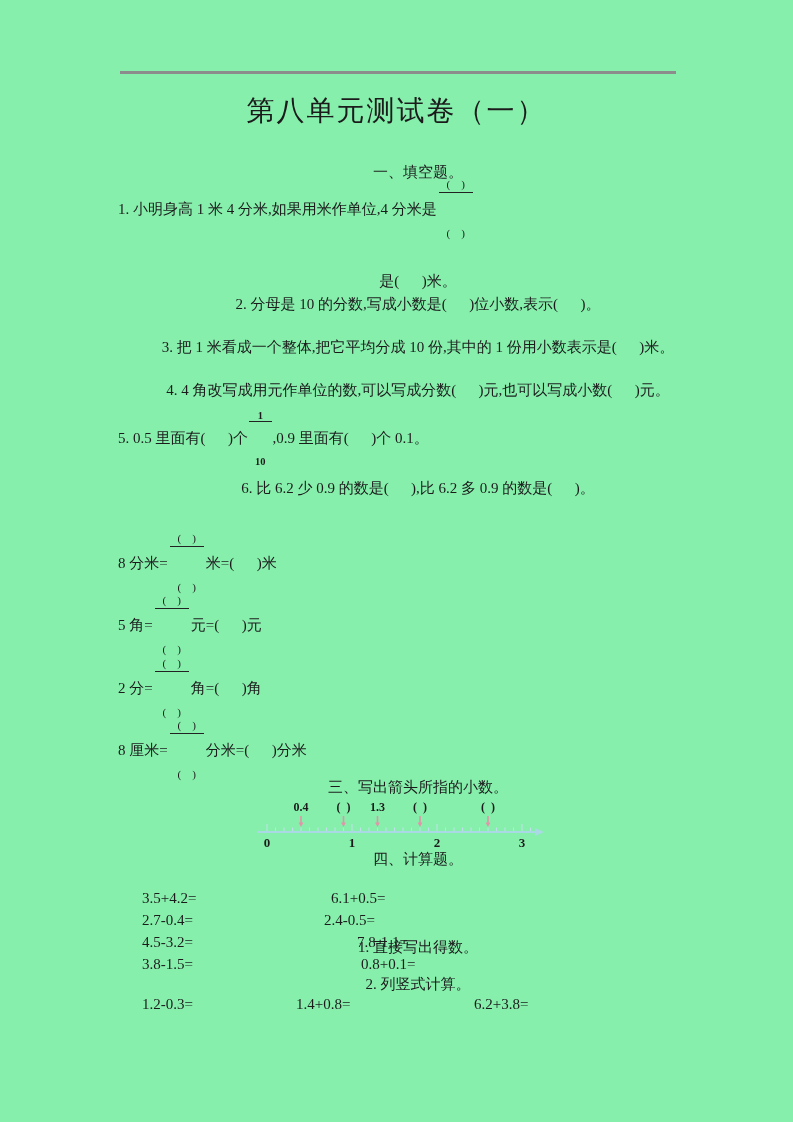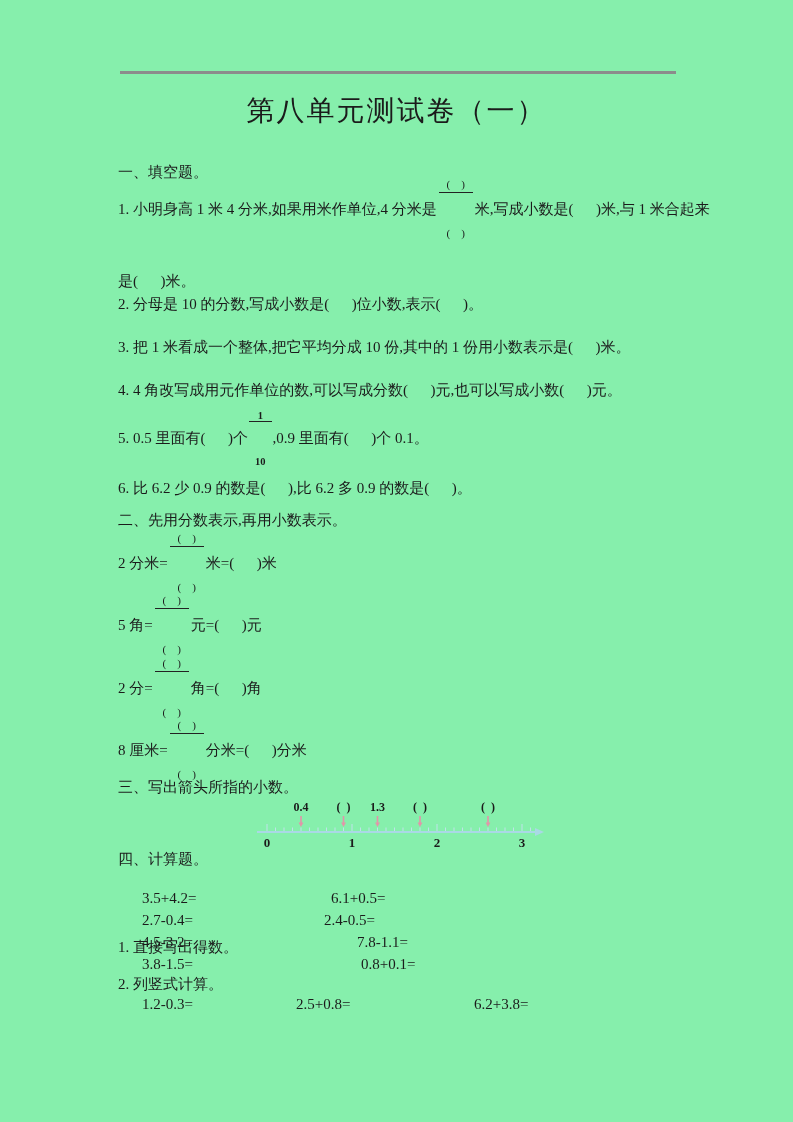--- a/index.html
+++ b/index.html
@@ -11,21 +11,21 @@
     color:#1b1b1b;
     overflow:hidden;
   }
   .rule{position:absolute;left:120px;top:71px;width:556px;height:3px;background:#8c8c8c;}
   .title{
     position:absolute;left:0;top:92px;width:100%;
     text-align:center;font-size:28px;letter-spacing:2px;white-space:pre;
   }
   .line{
     position:absolute;left:118px;width:600px;
-    font-size:15px;line-height:19px;white-space:pre;
+    font-size:15px;line-height:19px;white-space:pre;text-align:center;
   }
   .row{position:absolute;left:118px;width:640px;display:flex;align-items:center;font-size:15px;white-space:pre;}
   
   .fb{display:inline-block;text-align:center;vertical-align:middle;margin:0 2px;}
   .fb span{display:block;font-size:11px;line-height:13px;white-space:pre;padding:0 4px;min-width:26px;}
   .fb .fb-top{border-bottom:1.4px solid #222;padding-bottom:1px;}
   
   .sf{display:inline-block;text-align:center;vertical-align:middle;font-weight:bold;margin:0 1px;}
   .sf span{display:block;font-size:10.5px;line-height:11px;}
   .sf .sf-top{border-bottom:1.3px solid #222;}
@@ -49,43 +49,41 @@
   <div class="title">第八单元测试卷（一）</div>
 
   <div class="line" style="top:163px;">一、填空题。</div>
 
   <div class="row" style="top:192px;height:34px;">
     <span>1. 小明身高 1 米 4 分米,如果用米作单位,4 分米是</span>
     <span class="fb">
       <span class="fb-top">(    )</span>
       <span>(    )</span>
     </span>
-    <span>米,写成小数是(      )米,与 1 米合起来</span>
   </div>
   <div class="line" style="top:252px;margin-top:20px;">是(      )米。</div>
 
   <div class="line" style="top:295px;">2. 分母是 10 的分数,写成小数是(      )位小数,表示(      )。</div>
   <div class="line" style="top:338px;">3. 把 1 米看成一个整体,把它平均分成 10 份,其中的 1 份用小数表示是(      )米。</div>
   <div class="line" style="top:381px;">4. 4 角改写成用元作单位的数,可以写成分数(      )元,也可以写成小数(      )元。</div>
 
   <div class="row" style="top:421px;height:34px;">
     <span>5. 0.5 里面有(      )个</span>
     <span class="sf">
       <span class="sf-top">1</span>
       <span>10</span>
     </span>
     <span>,0.9 里面有(      )个 0.1。</span>
   </div>
 
   <div class="line" style="top:479px;">6. 比 6.2 少 0.9 的数是(      ),比 6.2 多 0.9 的数是(      )。</div>
 
-  <div class="line" style="top:511px;">二、先用分数表示,再用小数表示。</div>
 
   <div class="row" style="top:544px;height:38px;">
-    <span>2 分米=</span>
+    <span>8 分米=</span>
     <span class="fb">
       <span class="fb-top">(    )</span>
       <span>(    )</span>
     </span>
     <span>米=(      )米</span>
   </div>
 
   <div class="row" style="top:606px;height:38px;">
     <span>5 角=</span>
     <span class="fb">
@@ -191,17 +189,17 @@
   </div>
   <div class="calcrow r4" style="top:956px;">
     <span class="c1">3.8-1.5=</span>
     <span class="c2">0.8+0.1=</span>
   </div>
 
   <div class="line" style="top:975px;">2. 列竖式计算。</div>
 
   <div class="calcrow rf" style="top:996px;">
     <span class="c1">1.2-0.3=</span>
-    <span class="c2">2.5+0.8=</span>
+    <span class="c2">1.4+0.8=</span>
     <span class="c3">6.2+3.8=</span>
   </div>
 
 </div>
 
 </body></html>

